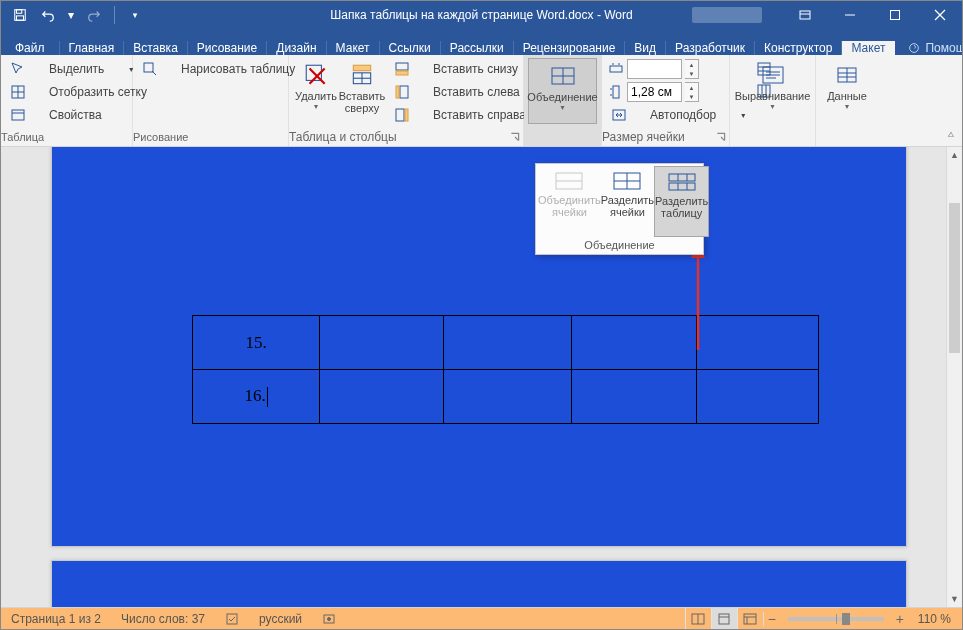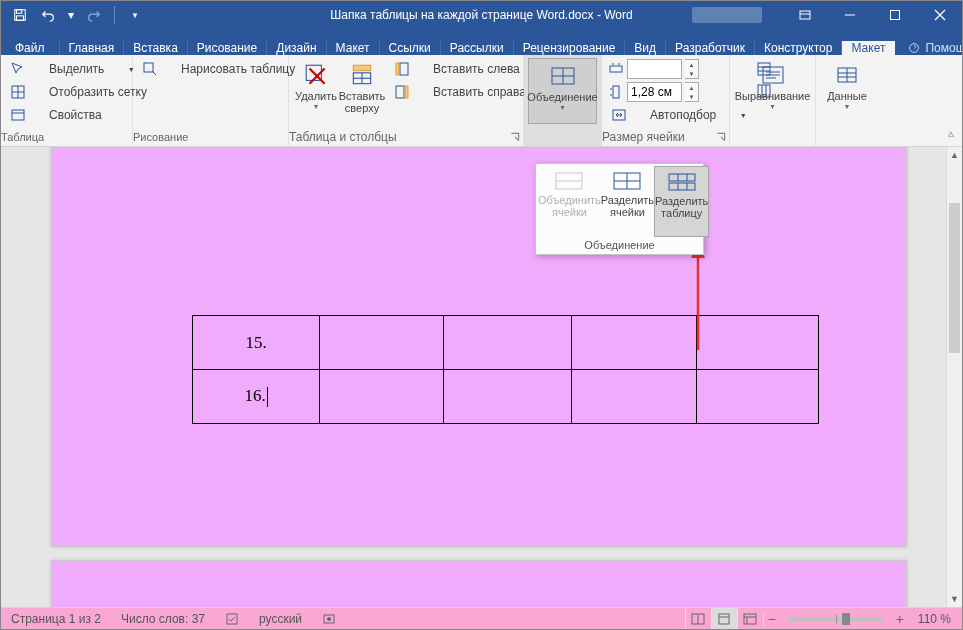--- a/index.html
+++ b/index.html
@@ -31,21 +31,21 @@
 .rbtn-big svg{width:26px;height:26px}
 .rbtn-big .lbl{font-size:11px;line-height:12px}
 .rbtn-big .dd-arrow{font-size:8px;color:#666;margin-top:-2px}
 .merge-split{background:#dedede}
 .size-input{display:flex;align-items:center;gap:3px;height:22px;padding:0 2px}
 .size-input .field{width:55px;height:20px;background:#fff;border:1px solid #ababab;display:flex;align-items:center;padding:0 3px;font-size:11px;position:relative}
 .size-input .spinners{width:14px;display:flex;flex-direction:column;height:20px;border:1px solid #ababab;border-left:none}
 .size-input .spin{flex:1;display:flex;align-items:center;justify-content:center;font-size:6px;color:#555;background:#f8f8f8}
 .collapse-arrow{position:absolute;right:6px;bottom:4px;font-size:10px;color:#888}
 .doc-area{position:absolute;top:146px;left:0;right:16px;bottom:22px;background:#e6e6e6;overflow:hidden}
-.page{position:absolute;background:#f0abfc;border:1px solid #c8c8c8;box-shadow:0 0 4px rgba(0,0,0,0.15)}
+.page{position:absolute;background:#1d4ed8;border:1px solid #c8c8c8;box-shadow:0 0 4px rgba(0,0,0,0.15)}
 .page1{left:50px;top:-140px;width:856px;height:540px}
 .page2{left:50px;top:413px;width:856px;height:540px}
 .wtable{position:absolute;border-collapse:collapse}
 .wtable td{border:1.5px solid #000;height:54px;padding:0 12px;font-size:17px;font-family:"Times New Roman",serif;color:#000;text-align:center}
 .wtable td.c1{width:127px}
 .wtable td.c2{width:124px}
 .wtable td.c3{width:128px}
 .wtable td.c4{width:125px}
 .wtable td.c5{width:122px}
 .cursor-blink::after{content:"";display:inline-block;width:1px;height:20px;background:#000;vertical-align:middle;margin-left:1px}
@@ -56,21 +56,21 @@
 .dd-item.hover{background:#d5d5d5;border:1px solid #a6a6a6}
 .dd-item svg{width:30px;height:22px}
 .dd-item .lbl{font-size:11px;line-height:12px;color:#444}
 .dd-item.disabled .lbl{color:#b0b0b0}
 .dd-footer{text-align:center;font-size:11px;color:#555;padding-bottom:3px}
 .red-arrow{position:absolute;left:686px;top:241px;z-index:40}
 .scrollbar-v{position:absolute;right:0;top:146px;bottom:22px;width:16px;background:#f0f0f0;border-left:1px solid #dadada}
 .sv-btn{height:16px;display:flex;align-items:center;justify-content:center;color:#666;font-size:9px}
 .sv-track{position:absolute;top:16px;bottom:16px;left:0;right:0}
 .sv-thumb{position:absolute;left:2px;right:2px;top:40px;height:150px;background:#cdcdcd}
-.statusbar{position:absolute;left:0;right:0;bottom:0;height:22px;background:#f9a8d4;border-top:1px solid #d4d4d4;display:flex;align-items:flex-start;font-size:11px;color:#555}
+.statusbar{position:absolute;left:0;right:0;bottom:0;height:22px;background:#fdba74;border-top:1px solid #d4d4d4;display:flex;align-items:flex-start;font-size:11px;color:#555}
 .sb-item{padding:0 10px;display:flex;align-items:center;gap:5px;height:100%}
 .sb-sep{width:0;height:14px;border-left:1px solid #ddd}
 .sb-right{margin-left:auto;display:flex;align-items:center;height:100%}
 .view-btn{width:26px;height:100%;display:flex;align-items:center;justify-content:center;border-left:1px solid #e3e3e3}
 .view-btn.active{background:#dcdcdc}
 .view-btn svg{width:14px;height:12px;color:#666}
 .zoom-slider{width:96px;height:4px;background:#c0c0c0;position:relative;margin:0 8px}
 .zoom-slider .tick{position:absolute;left:50%;top:-3px;width:1px;height:10px;background:#999}
 .zoom-slider .thumb{position:absolute;left:56%;top:-4px;width:8px;height:12px;background:#888}
 .zoom-pm{width:16px;text-align:center;color:#666;font-size:14px}
@@ -221,20 +221,27 @@
             <line x1="4" y1="15" x2="20" y2="15"></line>
             <line x1="12" y1="10" x2="12" y2="20"></line>
             <rect x="4" y="3" width="16" height="5" fill="#f9c97b" stroke="#d8a048"></rect>
           </svg>
           <span class="lbl" style="white-space:pre">Вставить
 сверху</span>
         </div>
       <div class="rcol" style="margin-left:4px">
         <div class="rbtn">
             <svg viewBox="0 0 16 16" fill="none" stroke="#2b579a">
+              <rect x="2" y="2" width="12" height="7"></rect>
+              <rect x="2" y="10" width="12" height="4" fill="#f9c97b" stroke="#d8a048"></rect>
+            </svg>
+            <span>Вставить снизу</span>
+          </div>
+        <div class="rbtn">
+            <svg viewBox="0 0 16 16" fill="none" stroke="#2b579a">
               <rect x="6" y="2" width="8" height="12"></rect>
               <rect x="2" y="2" width="3" height="12" fill="#f9c97b" stroke="#d8a048"></rect>
             </svg>
             <span>Вставить слева</span>
           </div>
         <div class="rbtn">
             <svg viewBox="0 0 16 16" fill="none" stroke="#2b579a">
               <rect x="2" y="2" width="8" height="12"></rect>
               <rect x="11" y="2" width="3" height="12" fill="#f9c97b" stroke="#d8a048"></rect>
             </svg>

